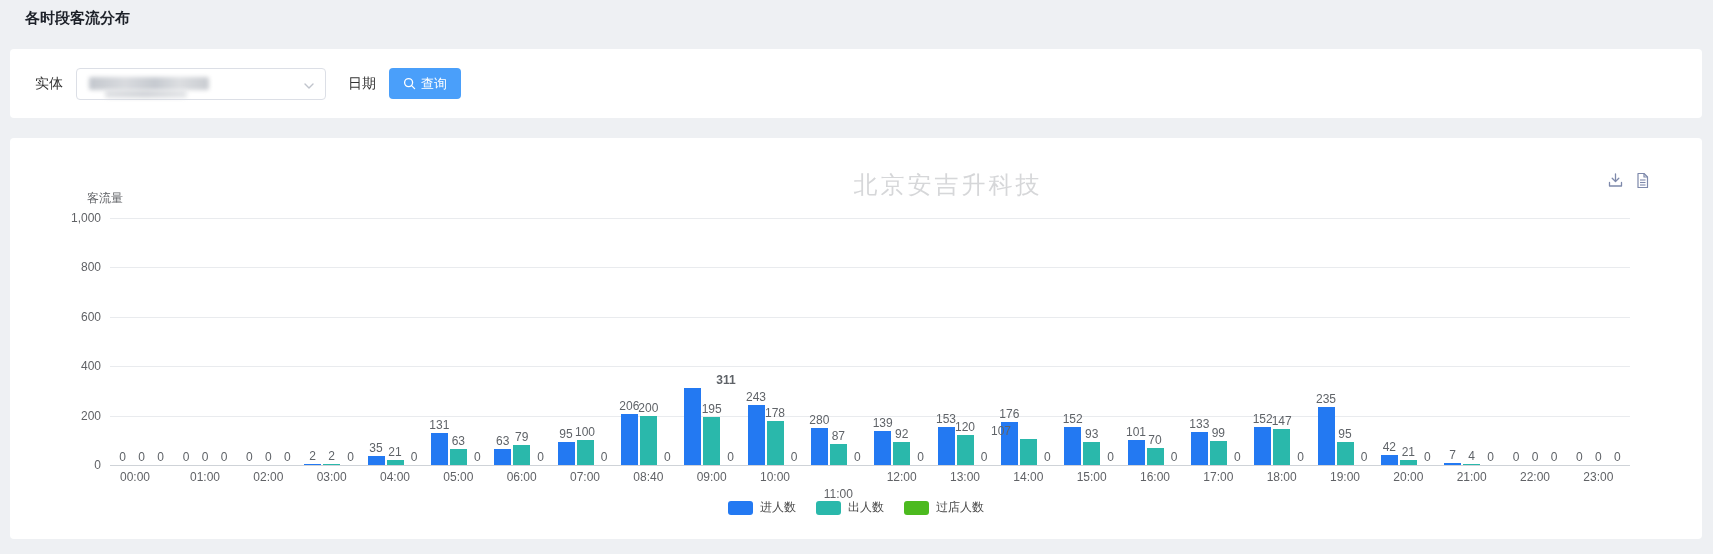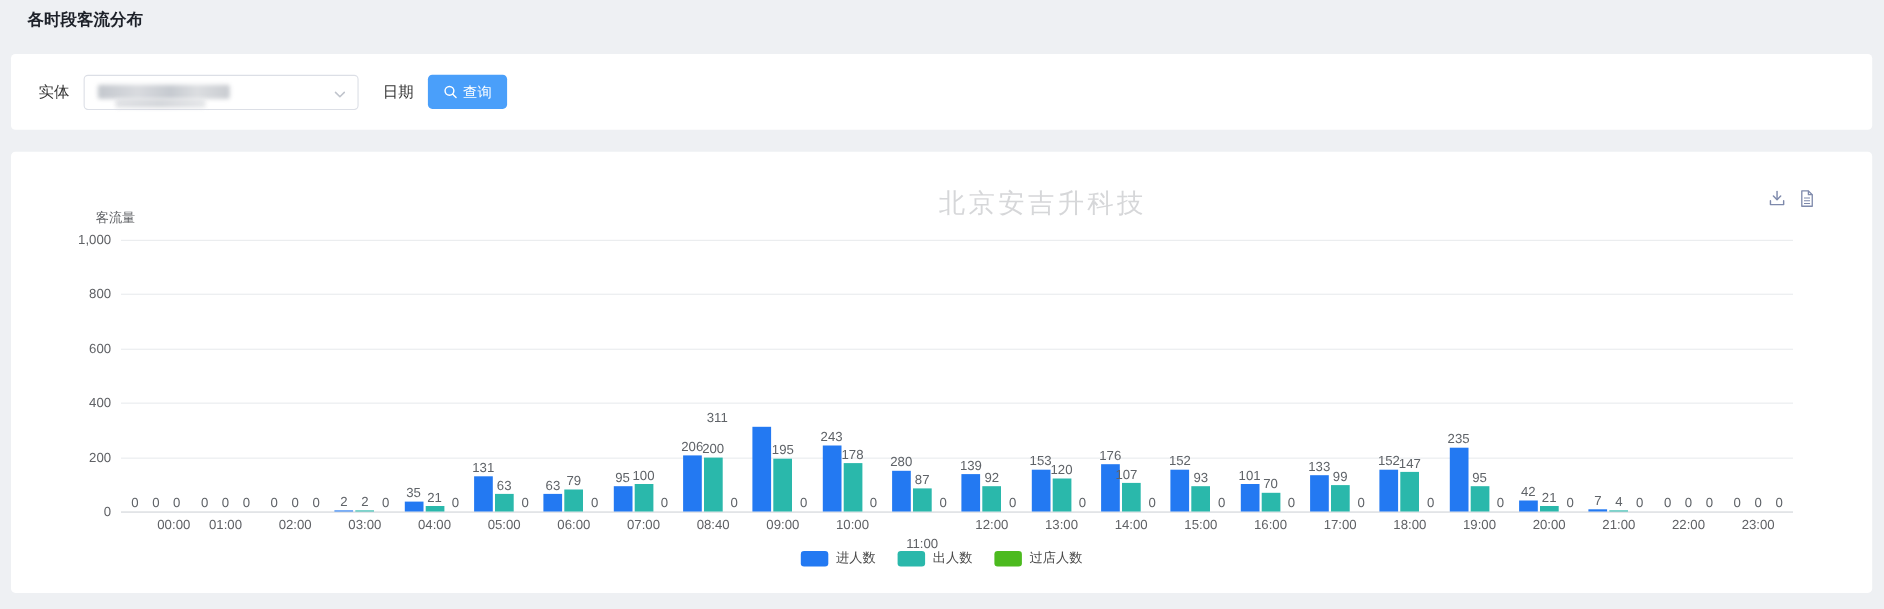--- a/index.html
+++ b/index.html
@@ -148,21 +148,21 @@
       <div class="gridline" style="top: 277.6px;"></div>
       <div class="y-tick" style="top: 271.6px;">200</div>
       <div class="gridline" style="top: 228.2px;"></div>
       <div class="y-tick" style="top: 222.2px;">400</div>
       <div class="gridline" style="top: 178.8px;"></div>
       <div class="y-tick" style="top: 172.8px; padding-left: 18px;">600</div>
       <div class="gridline" style="top: 129.4px;"></div>
       <div class="y-tick" style="top: 123.4px;">800</div>
       <div class="gridline" style="top: 80px;"></div>
       <div class="y-tick" style="top: 74px;">1,000</div>
-      <div class="x-tick" style="left: 148px;">00:00</div>
+      <div class="x-tick" style="left: 125px;">00:00</div>
       <div class="bar-label" style="left: 112.667px; top: 312px;">0</div>
       <div class="bar-label" style="left: 131.667px; top: 312px;">0</div>
       <div class="bar-label" style="left: 150.667px; top: 312px;">0</div>
       <div class="x-tick" style="left: 195px;">01:00</div>
       <div class="bar-label" style="left: 176px; top: 312px;">0</div>
       <div class="bar-label" style="left: 195px; top: 312px;">0</div>
       <div class="bar-label" style="left: 214px; top: 312px;">0</div>
       <div class="x-tick" style="left: 258.333px;">02:00</div>
       <div class="bar-label" style="left: 239.333px; top: 312px;">0</div>
       <div class="bar-label" style="left: 258.333px; top: 312px;">0</div>
@@ -198,21 +198,21 @@
       <div class="bar-label" style="left: 575px; top: 287px;">100</div>
       <div class="bar-label" style="left: 594px; top: 312px;">0</div>
       <div class="x-tick" style="left: 638.333px;">08:40</div>
       <div class="bar" style="left: 610.833px; top: 276px; height: 51px; background: rgb(35, 121, 242);"></div>
       <div class="bar-label" style="left: 619.333px; top: 261px;">206</div>
       <div class="bar" style="left: 629.833px; top: 278px; height: 49px; background: rgb(42, 184, 171);"></div>
       <div class="bar-label" style="left: 638.333px; top: 263px;">200</div>
       <div class="bar-label" style="left: 657.333px; top: 312px;">0</div>
       <div class="x-tick" style="left: 701.667px;">09:00</div>
       <div class="bar" style="left: 674.167px; top: 250px; height: 77px; background: rgb(35, 121, 242);"></div>
-      <div class="bar-label" style="left: 642px; top: 235px;">311</div>
+      <div class="bar-label" style="left: 716px; top: 235px; font-weight: bold;">311</div>
       <div class="bar" style="left: 693.167px; top: 279px; height: 48px; background: rgb(42, 184, 171);"></div>
       <div class="bar-label" style="left: 701.667px; top: 264px;">195</div>
       <div class="bar-label" style="left: 720.667px; top: 312px;">0</div>
       <div class="x-tick" style="left: 765px;">10:00</div>
       <div class="bar" style="left: 737.5px; top: 267px; height: 60px; background: rgb(35, 121, 242);"></div>
       <div class="bar-label" style="left: 746px; top: 252px;">243</div>
       <div class="bar" style="left: 756.5px; top: 283px; height: 44px; background: rgb(42, 184, 171);"></div>
       <div class="bar-label" style="left: 765px; top: 268px;">178</div>
       <div class="bar-label" style="left: 784px; top: 312px;">0</div>
       <div class="x-tick" style="left: 828.333px; margin-top: 17px;">11:00</div>
@@ -230,21 +230,21 @@
       <div class="x-tick" style="left: 955px;">13:00</div>
       <div class="bar" style="left: 927.5px; top: 289px; height: 38px; background: rgb(35, 121, 242);"></div>
       <div class="bar-label" style="left: 936px; top: 274px;">153</div>
       <div class="bar" style="left: 946.5px; top: 297px; height: 30px; background: rgb(42, 184, 171);"></div>
       <div class="bar-label" style="left: 955px; top: 282px;">120</div>
       <div class="bar-label" style="left: 974px; top: 312px;">0</div>
       <div class="x-tick" style="left: 1018.33px;">14:00</div>
       <div class="bar" style="left: 990.833px; top: 284px; height: 43px; background: rgb(35, 121, 242);"></div>
       <div class="bar-label" style="left: 999.333px; top: 269px;">176</div>
       <div class="bar" style="left: 1009.83px; top: 301px; height: 26px; background: rgb(42, 184, 171);"></div>
-      <div class="bar-label" style="left: 1014px; top: 286px;">107</div>
+      <div class="bar-label" style="left: 991px; top: 286px;">107</div>
       <div class="bar-label" style="left: 1037.33px; top: 312px;">0</div>
       <div class="x-tick" style="left: 1081.67px;">15:00</div>
       <div class="bar" style="left: 1054.17px; top: 289px; height: 38px; background: rgb(35, 121, 242);"></div>
       <div class="bar-label" style="left: 1062.67px; top: 274px;">152</div>
       <div class="bar" style="left: 1073.17px; top: 304px; height: 23px; background: rgb(42, 184, 171);"></div>
       <div class="bar-label" style="left: 1081.67px; top: 289px;">93</div>
       <div class="bar-label" style="left: 1100.67px; top: 312px;">0</div>
       <div class="x-tick" style="left: 1145px;">16:00</div>
       <div class="bar" style="left: 1117.5px; top: 302px; height: 25px; background: rgb(35, 121, 242);"></div>
       <div class="bar-label" style="left: 1126px; top: 287px;">101</div>

